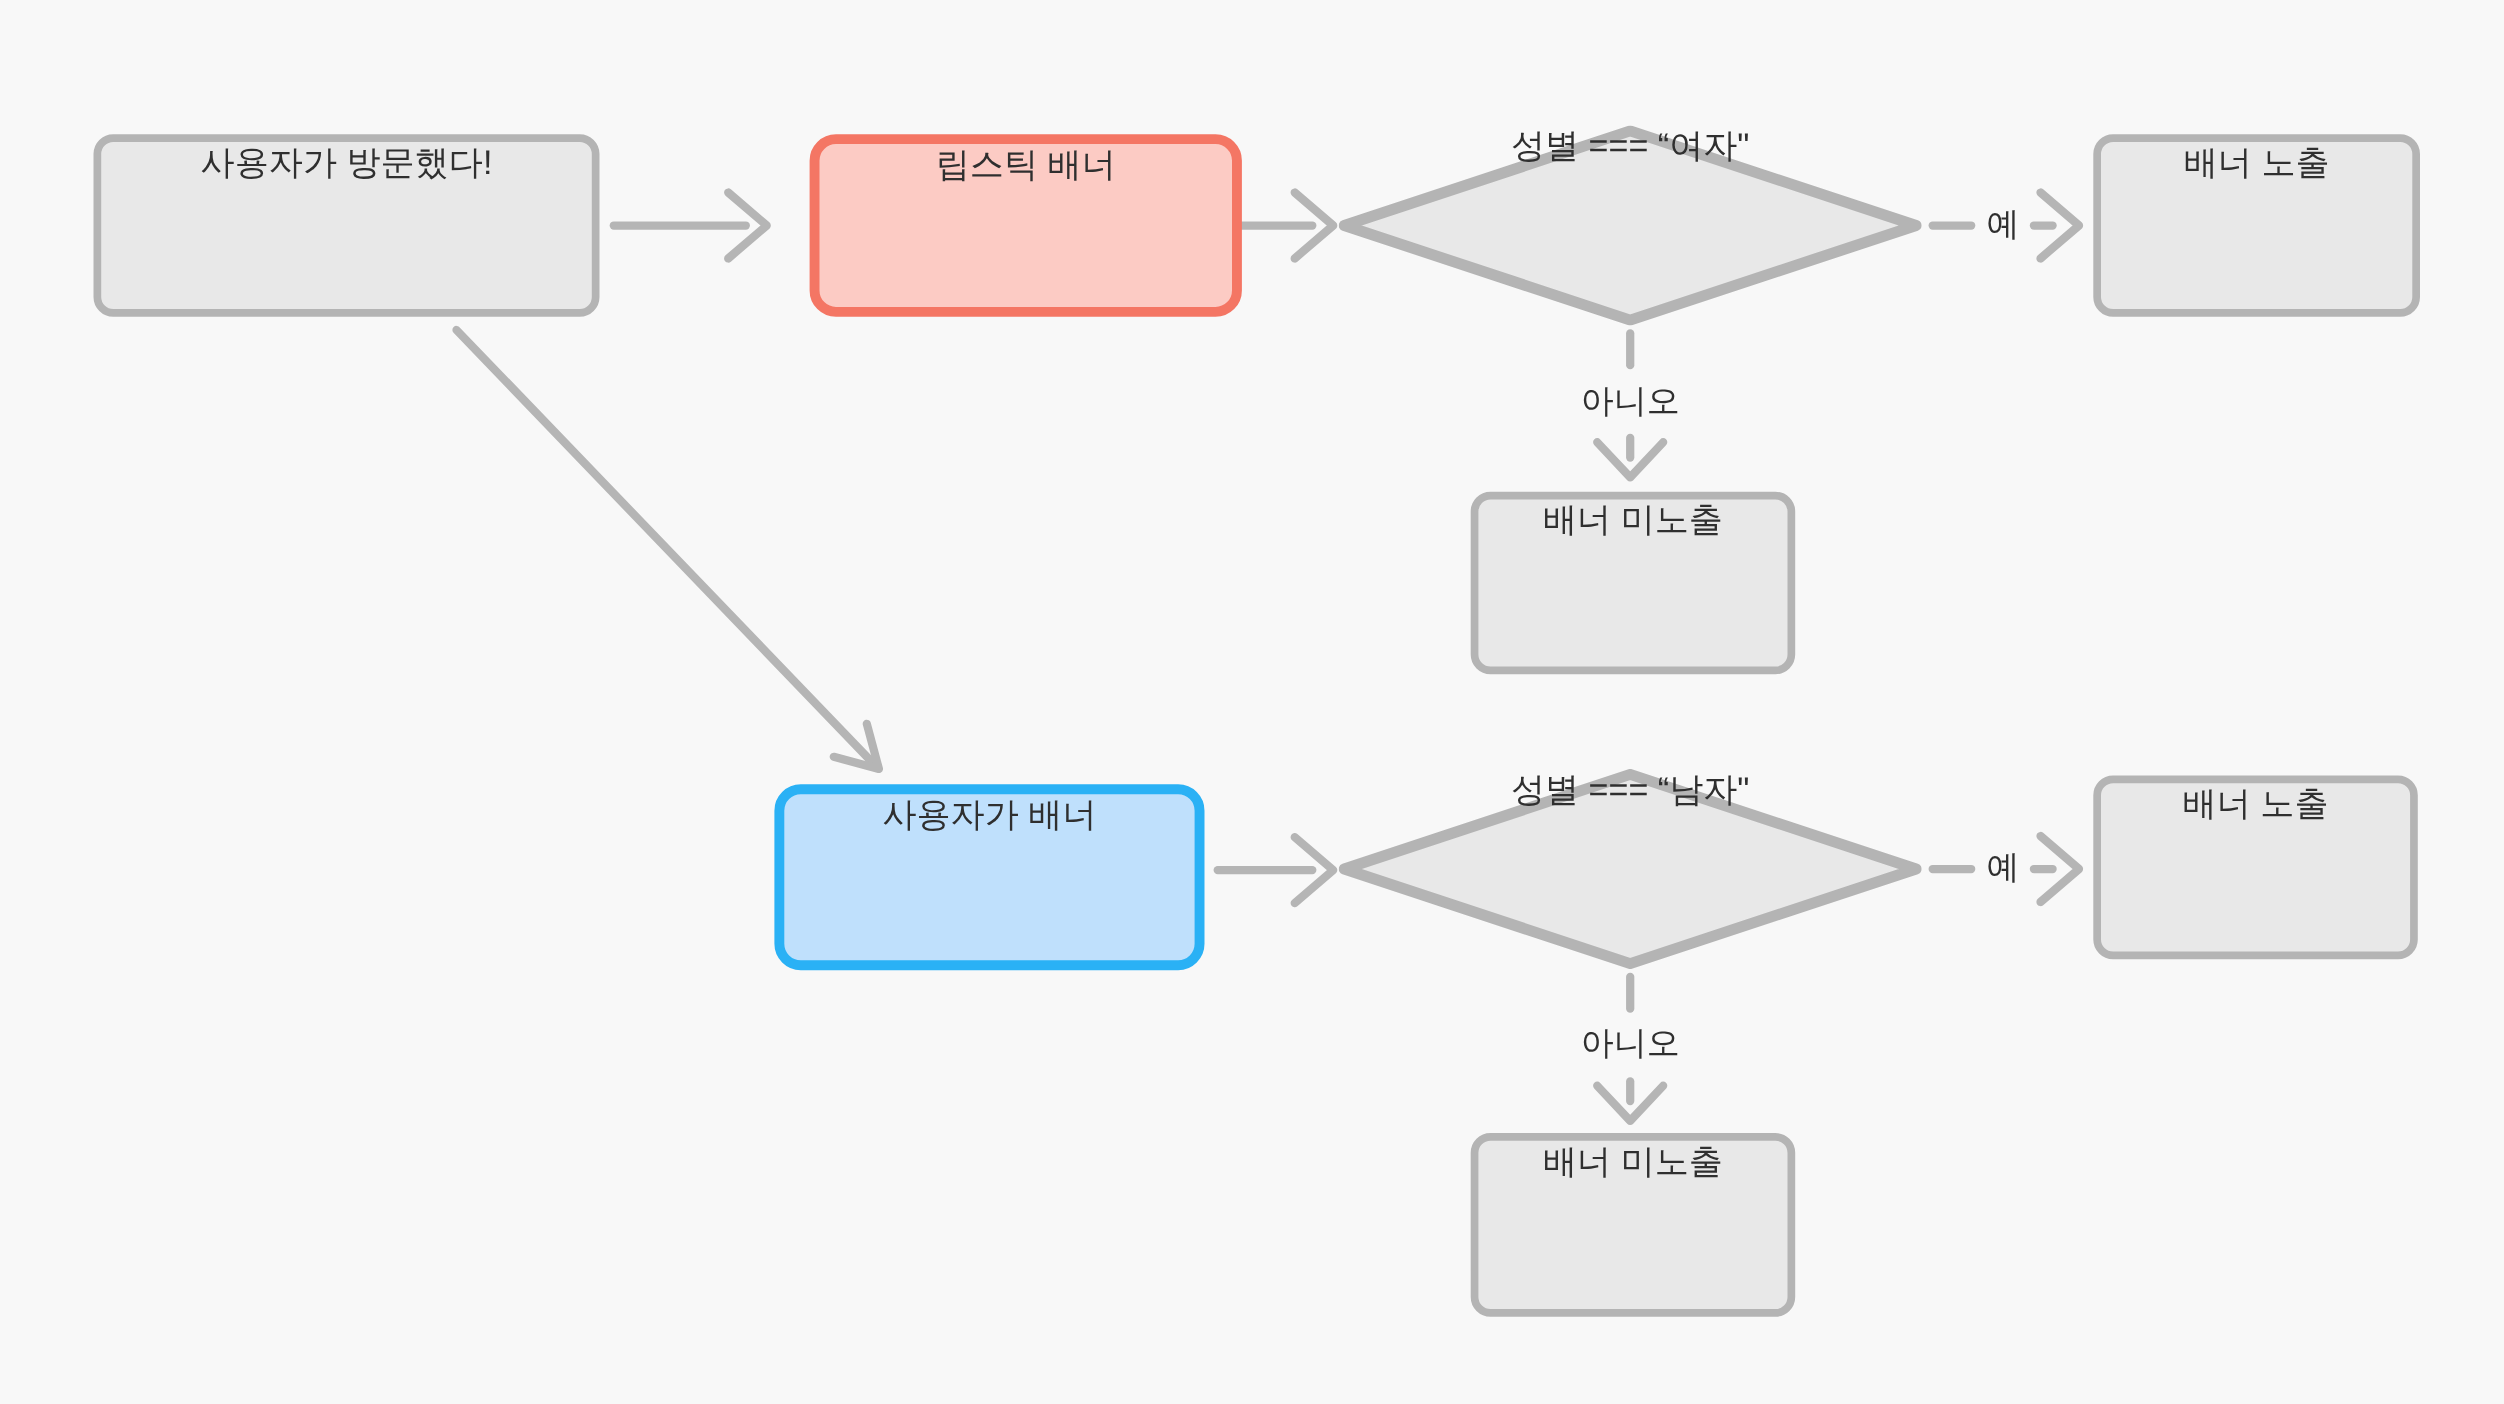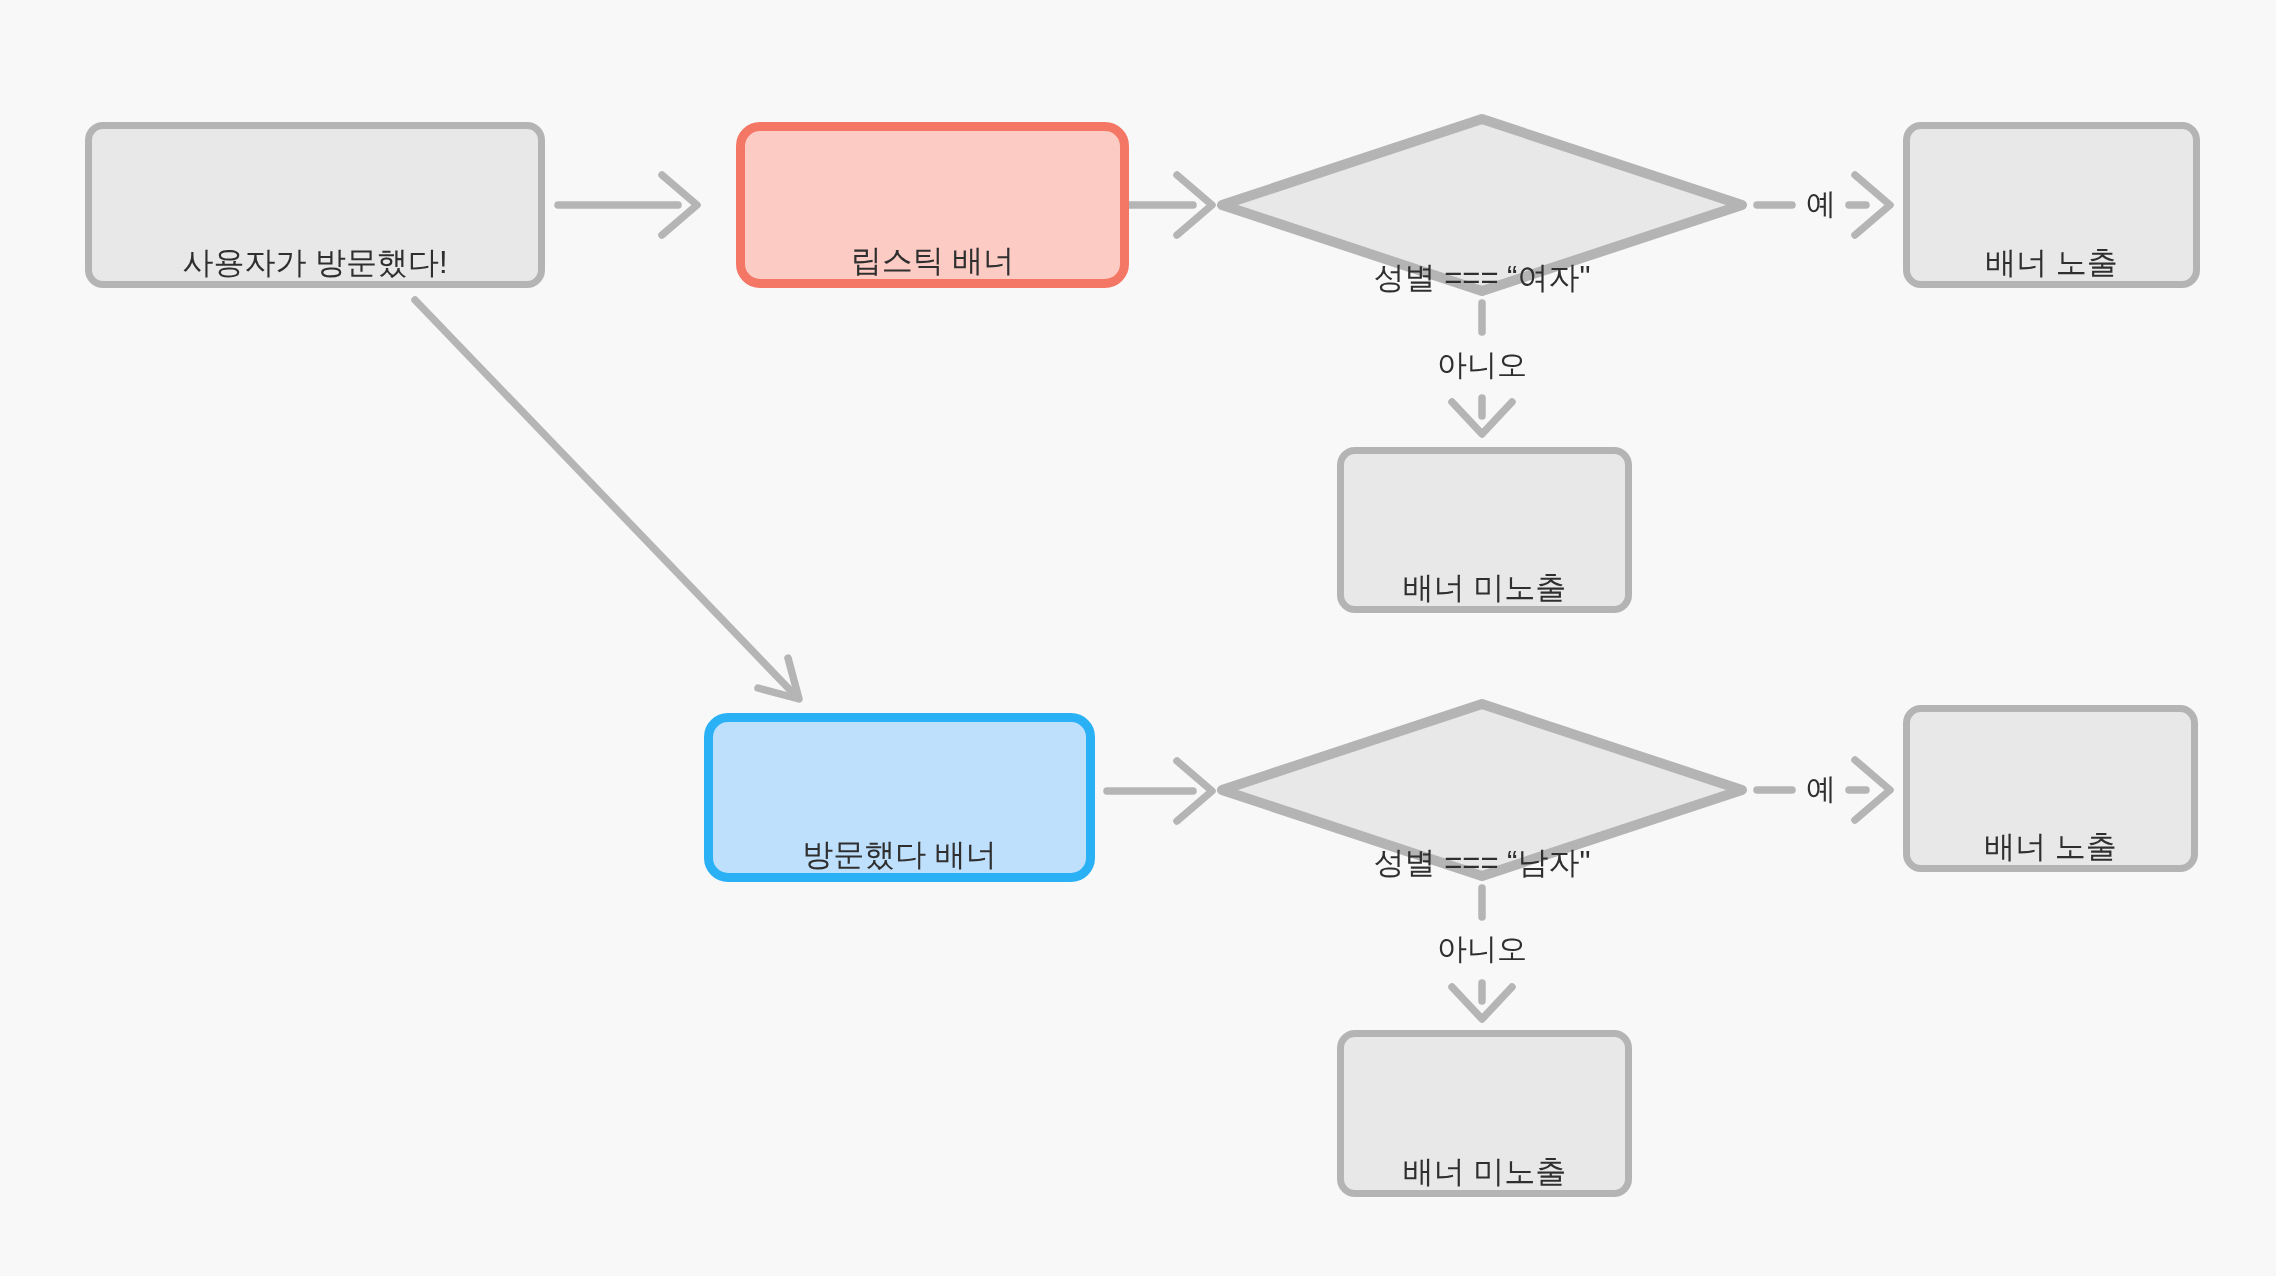--- a/index.html
+++ b/index.html
@@ -39,21 +39,21 @@
   .connectors path {
     fill: none;
     stroke: var(--connector);
     stroke-width: 7.5;
     stroke-linecap: round;
     stroke-linejoin: round;
   }
   .node {
     position: absolute;
     display: flex;
-    align-items: flex-end;
+    align-items: flex-start;
     justify-content: center;
     box-sizing: border-box;
     font-size: 31px;
     line-height: 1.2;
     text-align: center;
     color: var(--text);
   }
   .rect {
     background: var(--node_fill);
     border: 7px solid var(--node_border);
@@ -150,21 +150,21 @@
 
   <div class="node rect" style="left:1903px; top:122px; width:297px; height:166px;">
     <span class="node-label">배너 노출</span>
   </div>
 
   <div class="node rect" style="left:1337px; top:447px; width:295px; height:166px;">
     <span class="node-label">배너 미노출</span>
   </div>
 
   <div class="node rect-blue" style="left:704px; top:713px; width:391px; height:169px;">
-    <span class="node-label">방문했다 배너</span>
+    <span class="node-label">사용자가 배너</span>
   </div>
 
   <div class="node diamond-node" style="left:1217px; top:699px; width:530px; height:182px;">
     <svg viewBox="0 0 530 182">
       <polygon points="5,91 265,5 525,91 265,177"></polygon>
     </svg>
     <span class="node-label">성별 === “남자"</span>
   </div>
 
   <div class="node rect" style="left:1903px; top:705px; width:295px; height:167px;">

